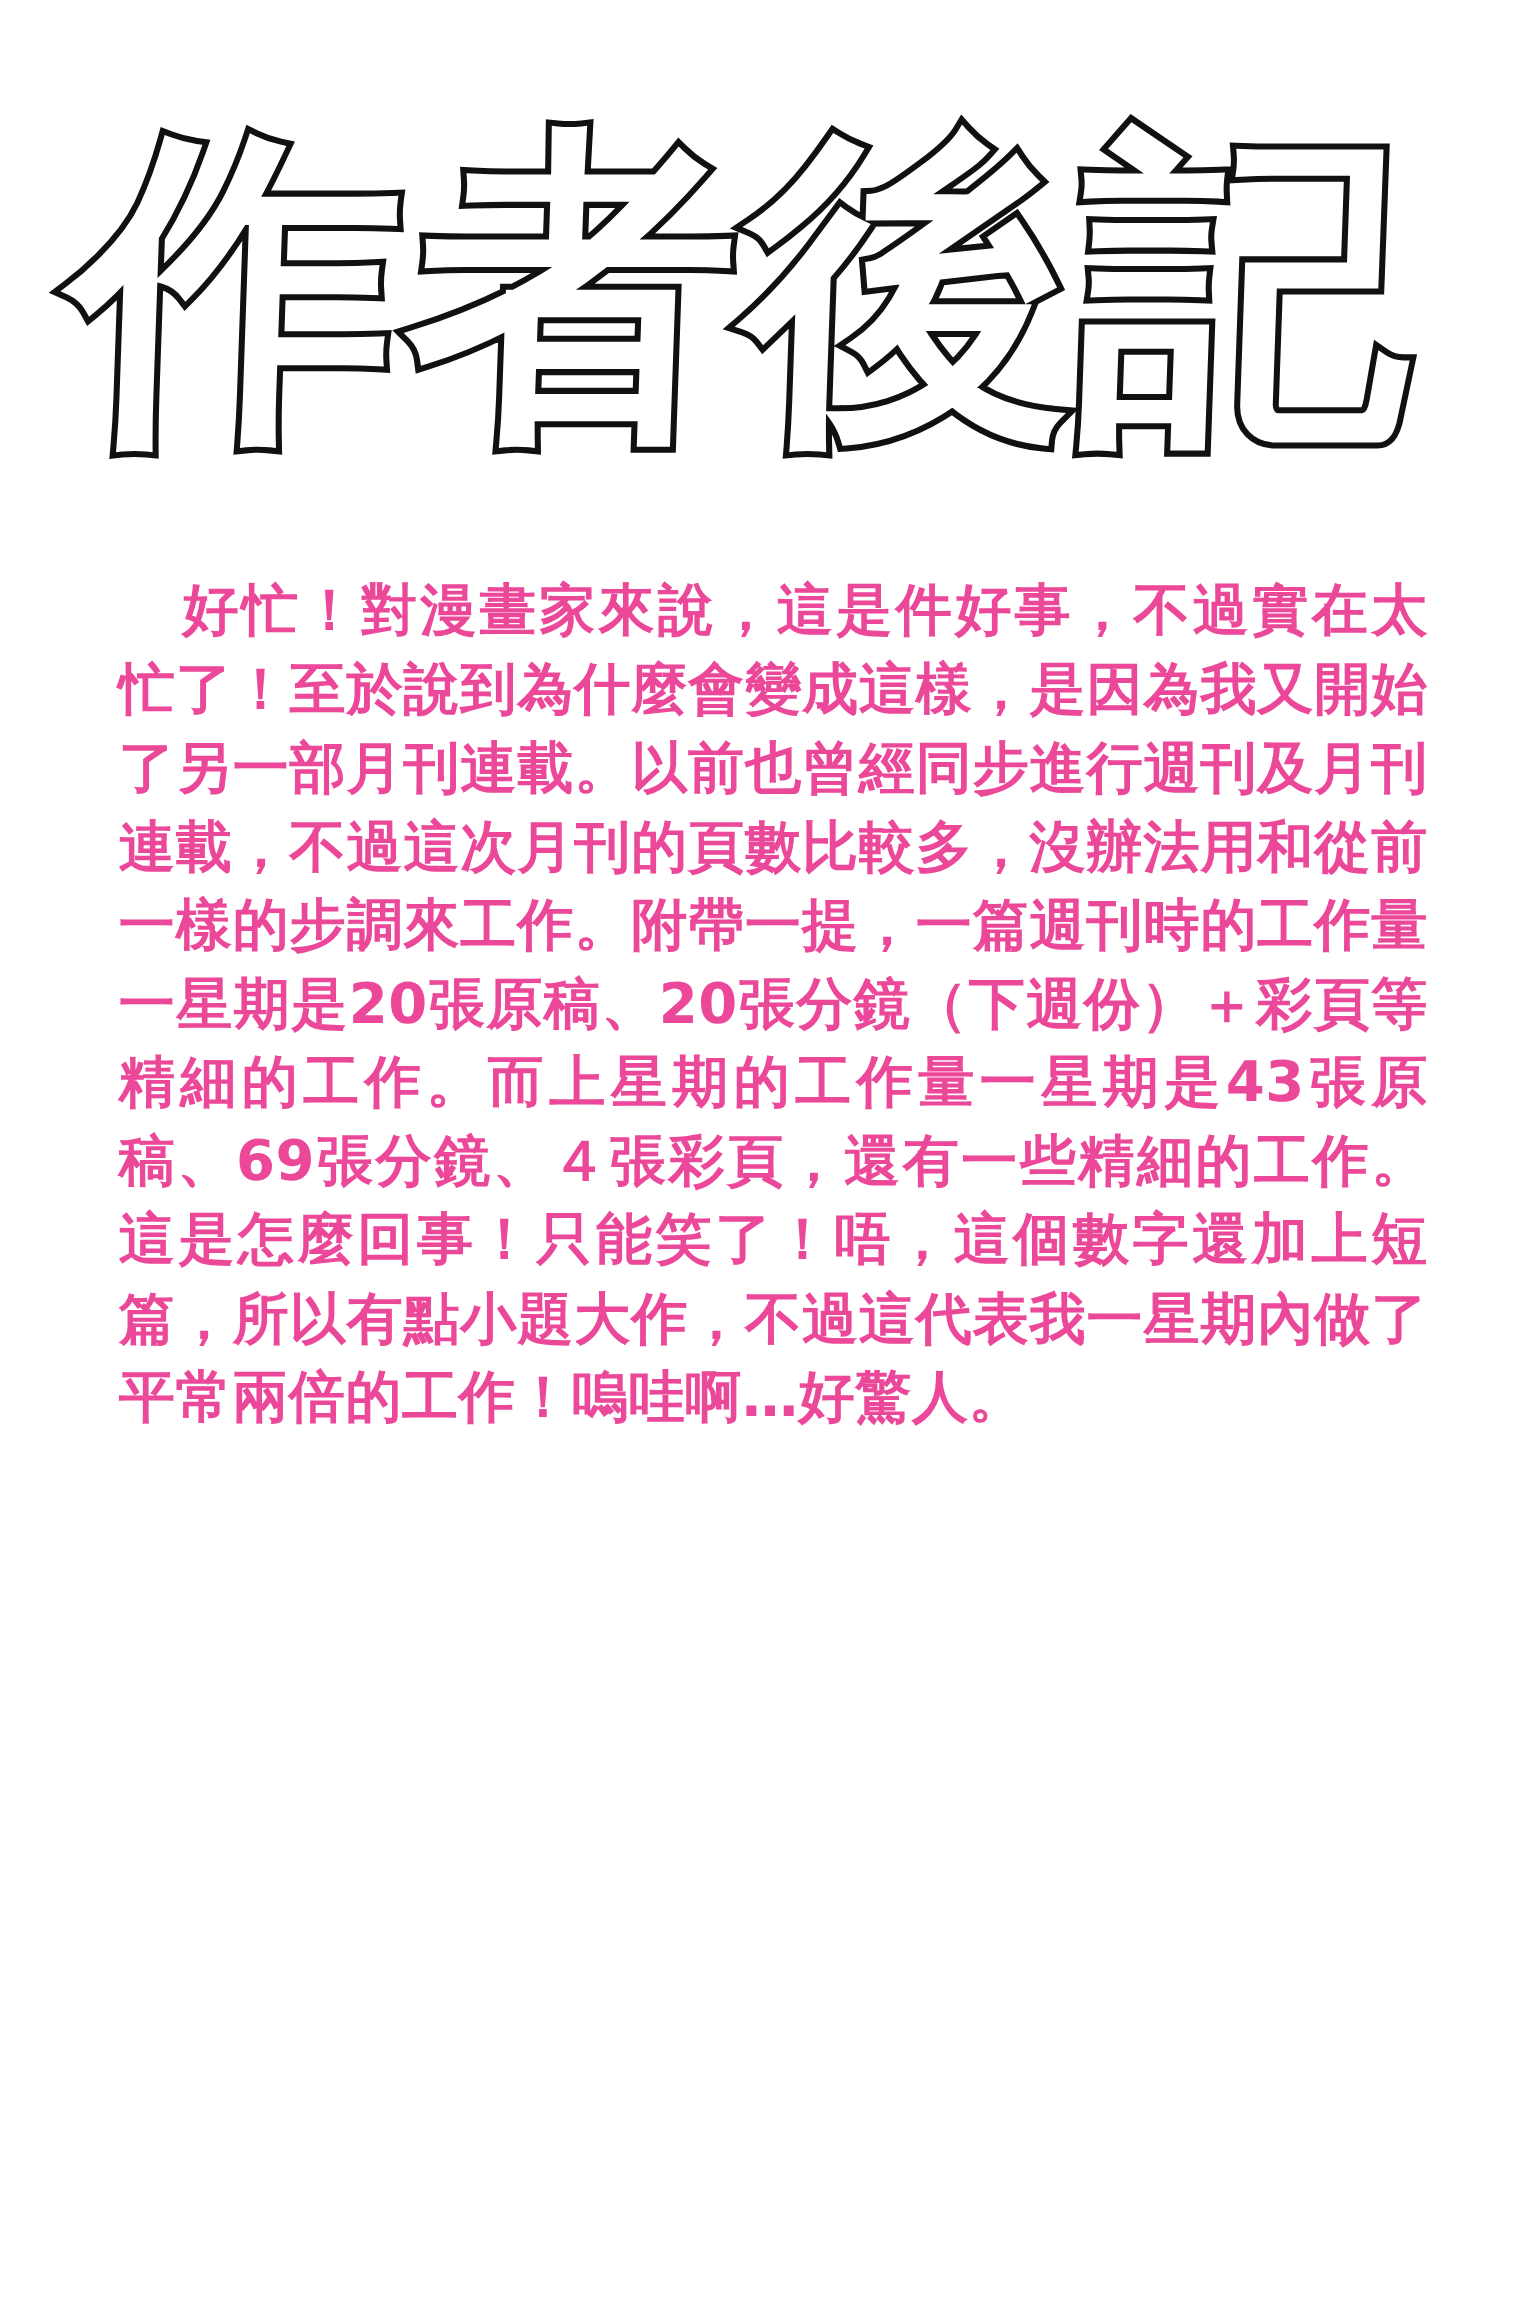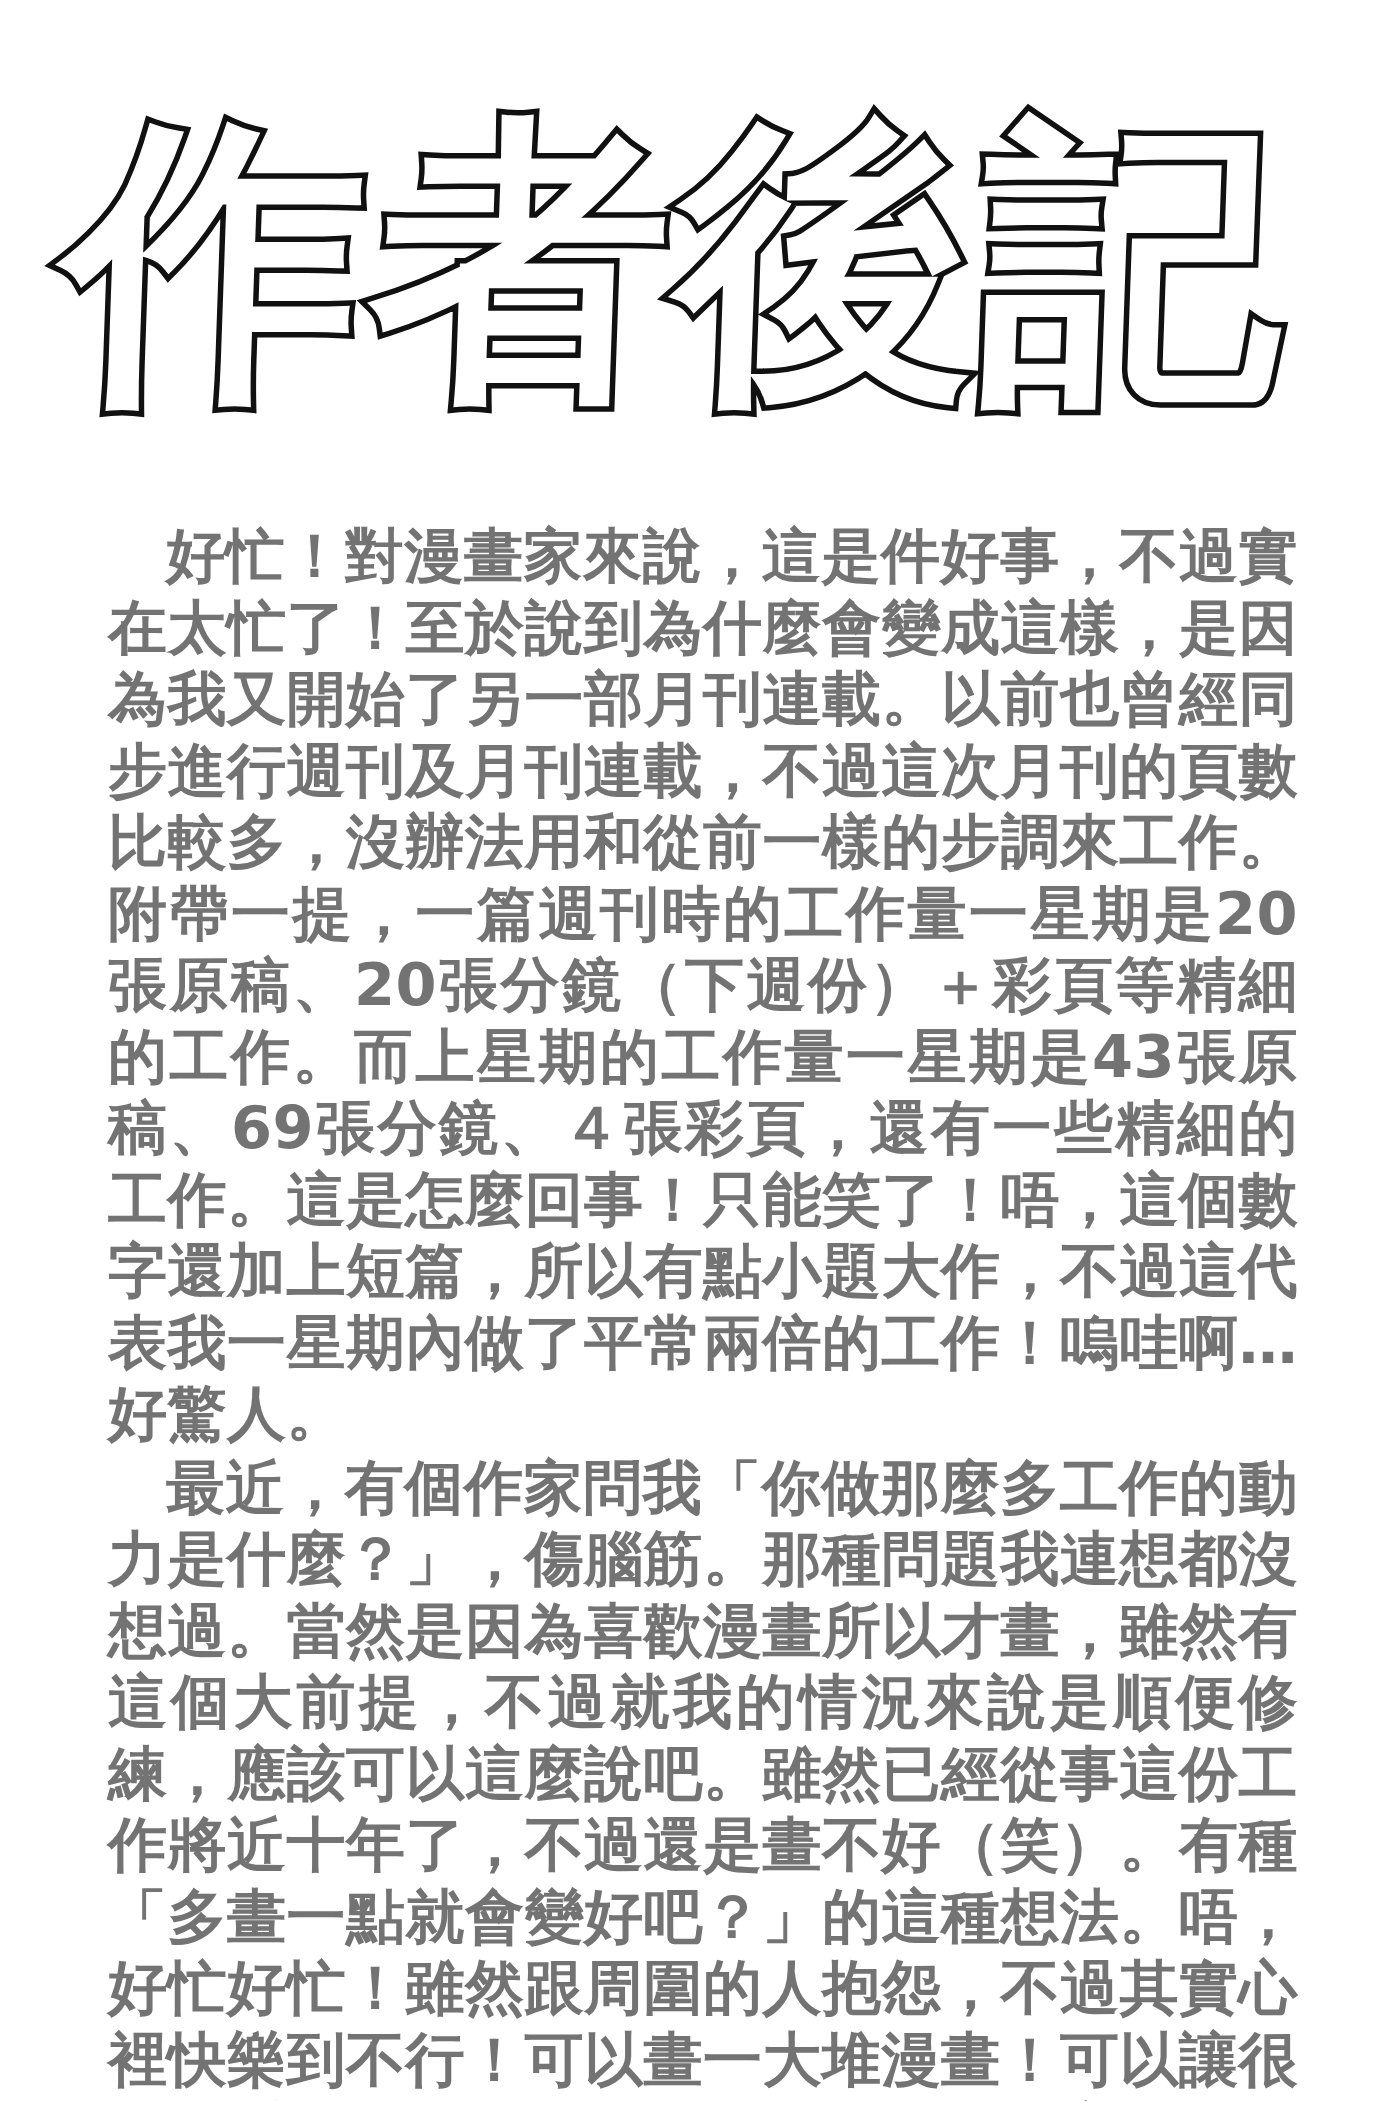--- a/index.html
+++ b/index.html
@@ -40,38 +40,37 @@
   }
   
   .body-area {
     position: absolute;
     left: 108px;
     top: 520px;
     width: 1190px;
   }
   .para {
     font-family: "DejaVu Sans", "Liberation Sans", sans-serif;
-    font-size: 59px;
+    font-size: 51px;
     line-height: 71.5px;
     font-weight: 700;
-    color: #737373;
+    color: #ec4899;
     text-align: justify;
     text-justify: inter-character;
     margin: 0 0 2px 0;
     text-indent: 58px;
     letter-spacing: 0.5px;
   }
 </style>
 </head>
 <body>
 
 <div id="page">
 
   <div class="title-area">
     <div class="title-text">作者後記</div>
   </div>
 
   <div class="body-area">
     <p class="para">好忙！對漫畫家來說，這是件好事，不過實在太忙了！至於說到為什麼會變成這樣，是因為我又開始了另一部月刊連載。以前也曾經同步進行週刊及月刊連載，不過這次月刊的頁數比較多，沒辦法用和從前一樣的步調來工作。附帶一提，一篇週刊時的工作量一星期是20張原稿、20張分鏡（下週份）＋彩頁等精細的工作。而上星期的工作量一星期是43張原稿、69張分鏡、４張彩頁，還有一些精細的工作。這是怎麼回事！只能笑了！唔，這個數字還加上短篇，所以有點小題大作，不過這代表我一星期內做了平常兩倍的工作！嗚哇啊…好驚人。</p>
-    <p class="para">最近，有個作家問我「你做那麼多工作的動力是什麼？」，傷腦筋。那種問題我連想都沒想過。當然是因為喜歡漫畫所以才畫，雖然有這個大前提，不過就我的情況來說是順便修練，應該可以這麼說吧。雖然已經從事這份工作將近十年了，不過還是畫不好（笑）。有種「多畫一點就會變好吧？」的這種想法。唔，好忙好忙！雖然跟周圍的人抱怨，不過其實心裡快樂到不行！可以畫一大堆漫畫！可以讓很多人看！或許那就是我的動力也說不定。</p>
   </div>
 
 </div>
 
 </body></html>

